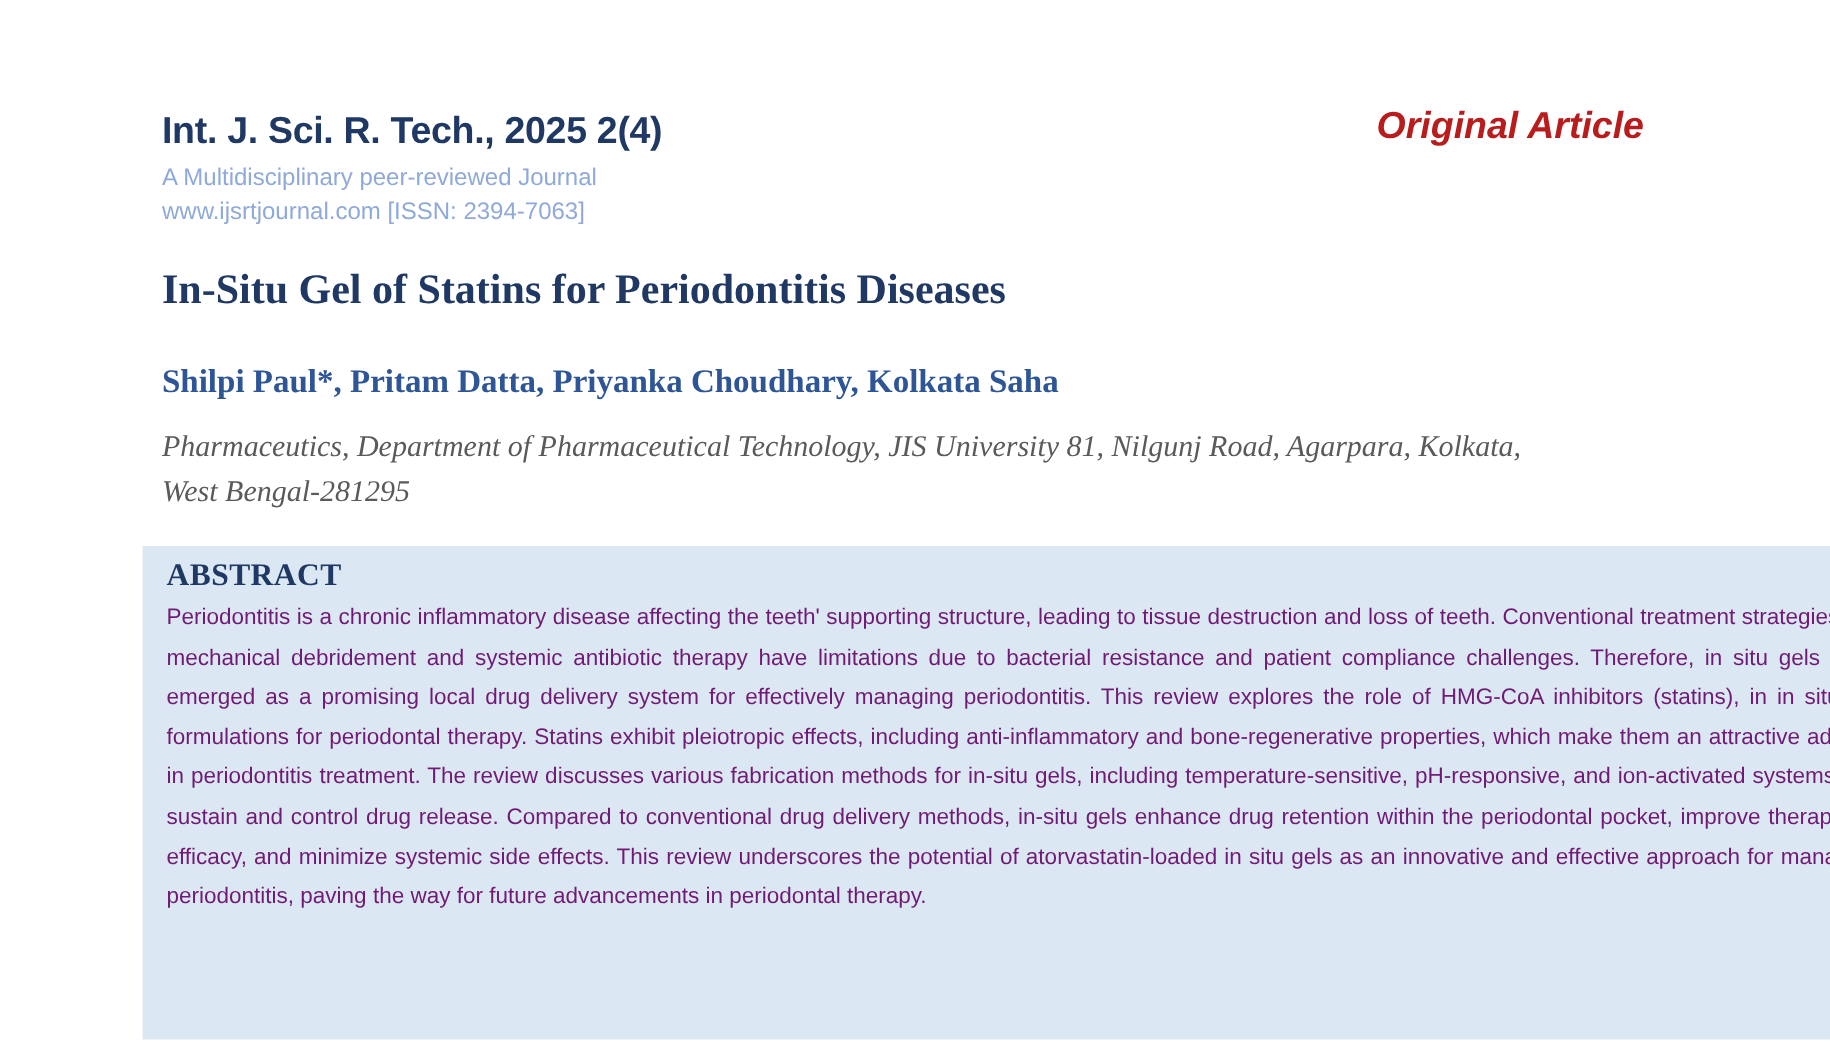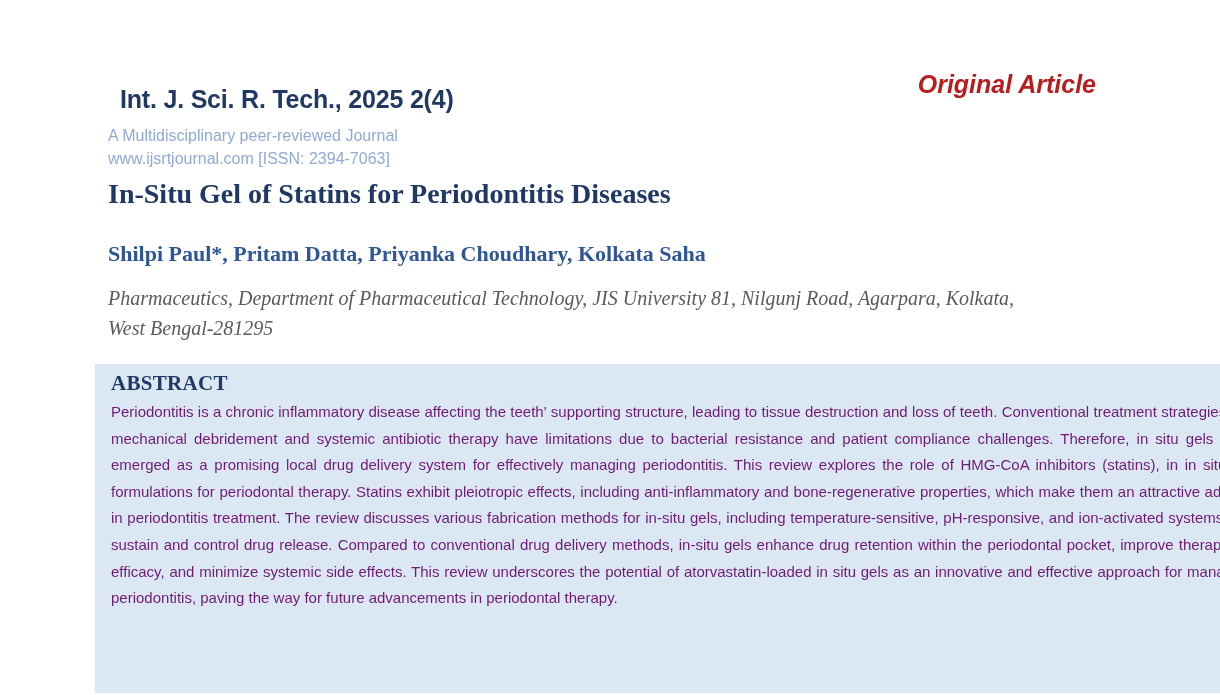--- a/index.html
+++ b/index.html
@@ -22,21 +22,21 @@
     left: 108px;
     top: 74px;
   }
   .journal-name {
     font-family: "Liberation Sans", sans-serif;
     font-size: 25px;
     font-weight: 700;
     color: #1f3864;
     letter-spacing: -0.2px;
     line-height: 1.1;
-    margin: 12px;
+    margin: 0;
   }
   .journal-tagline {
     font-family: "Liberation Sans", sans-serif;
     font-size: 16px;
     color: #8fa9d9;
     margin-top: 7px;
     line-height: 1.25;
   }
   .journal-site {
     font-family: "Liberation Sans", sans-serif;

